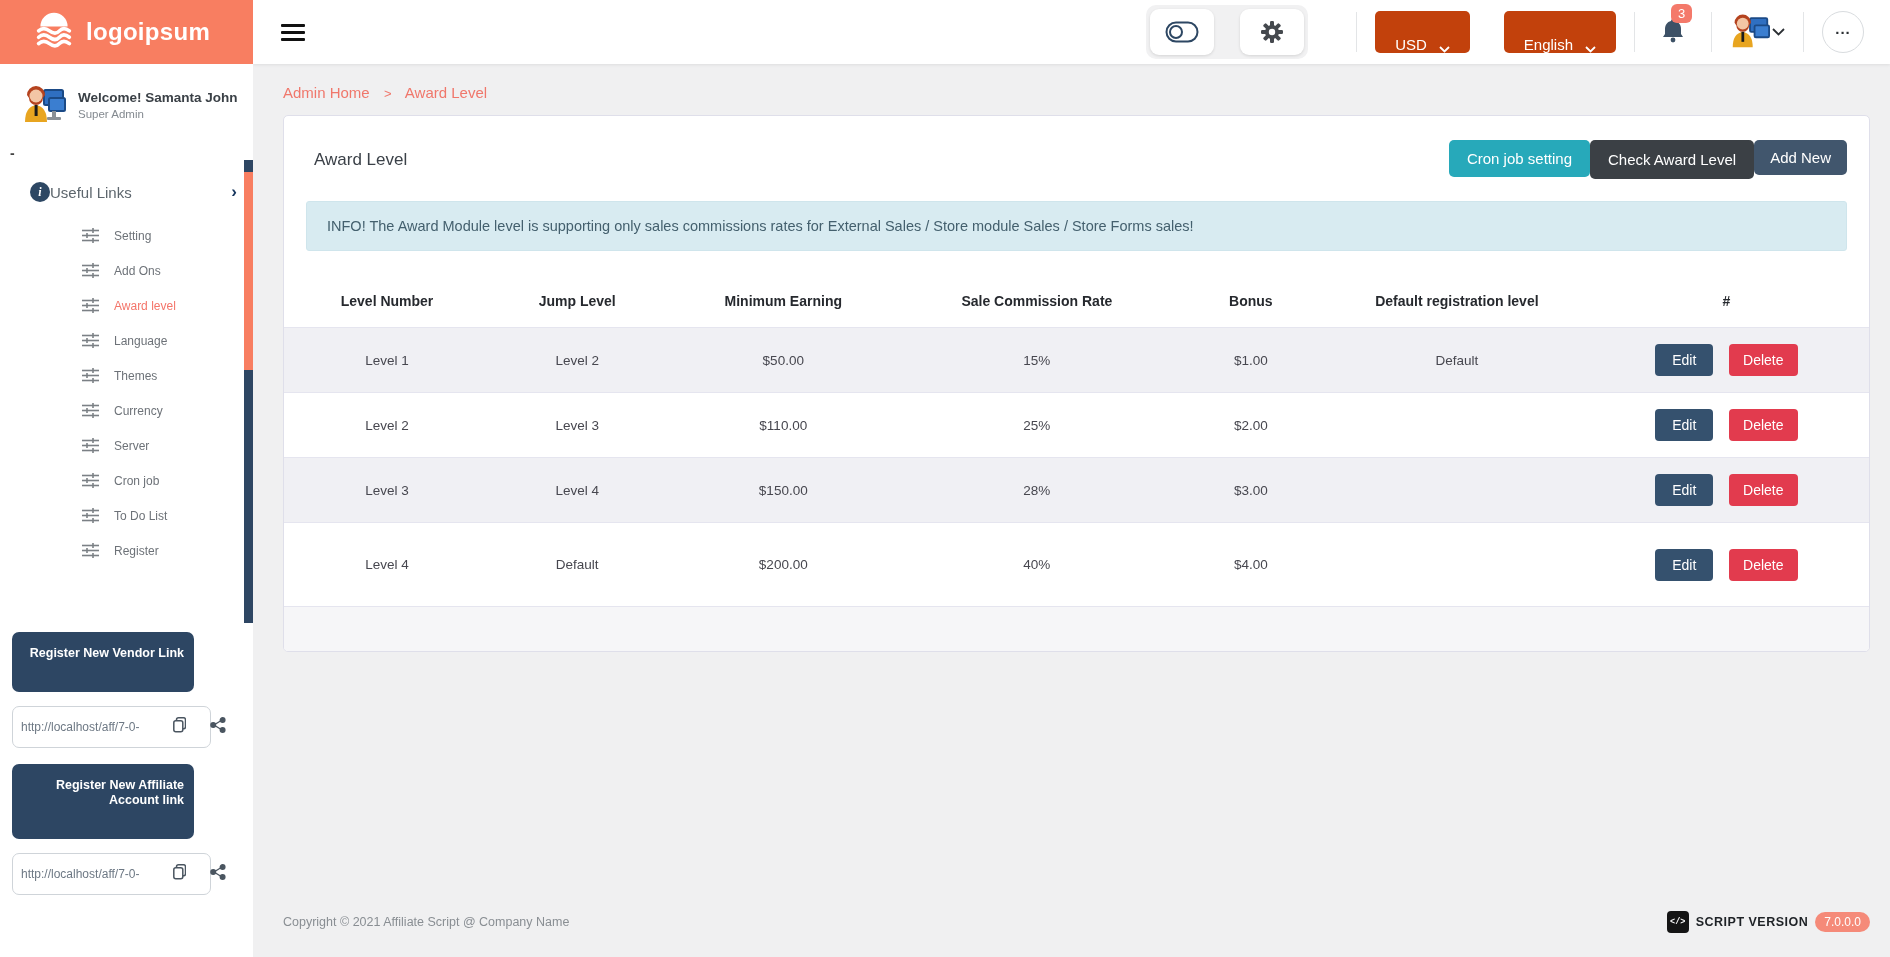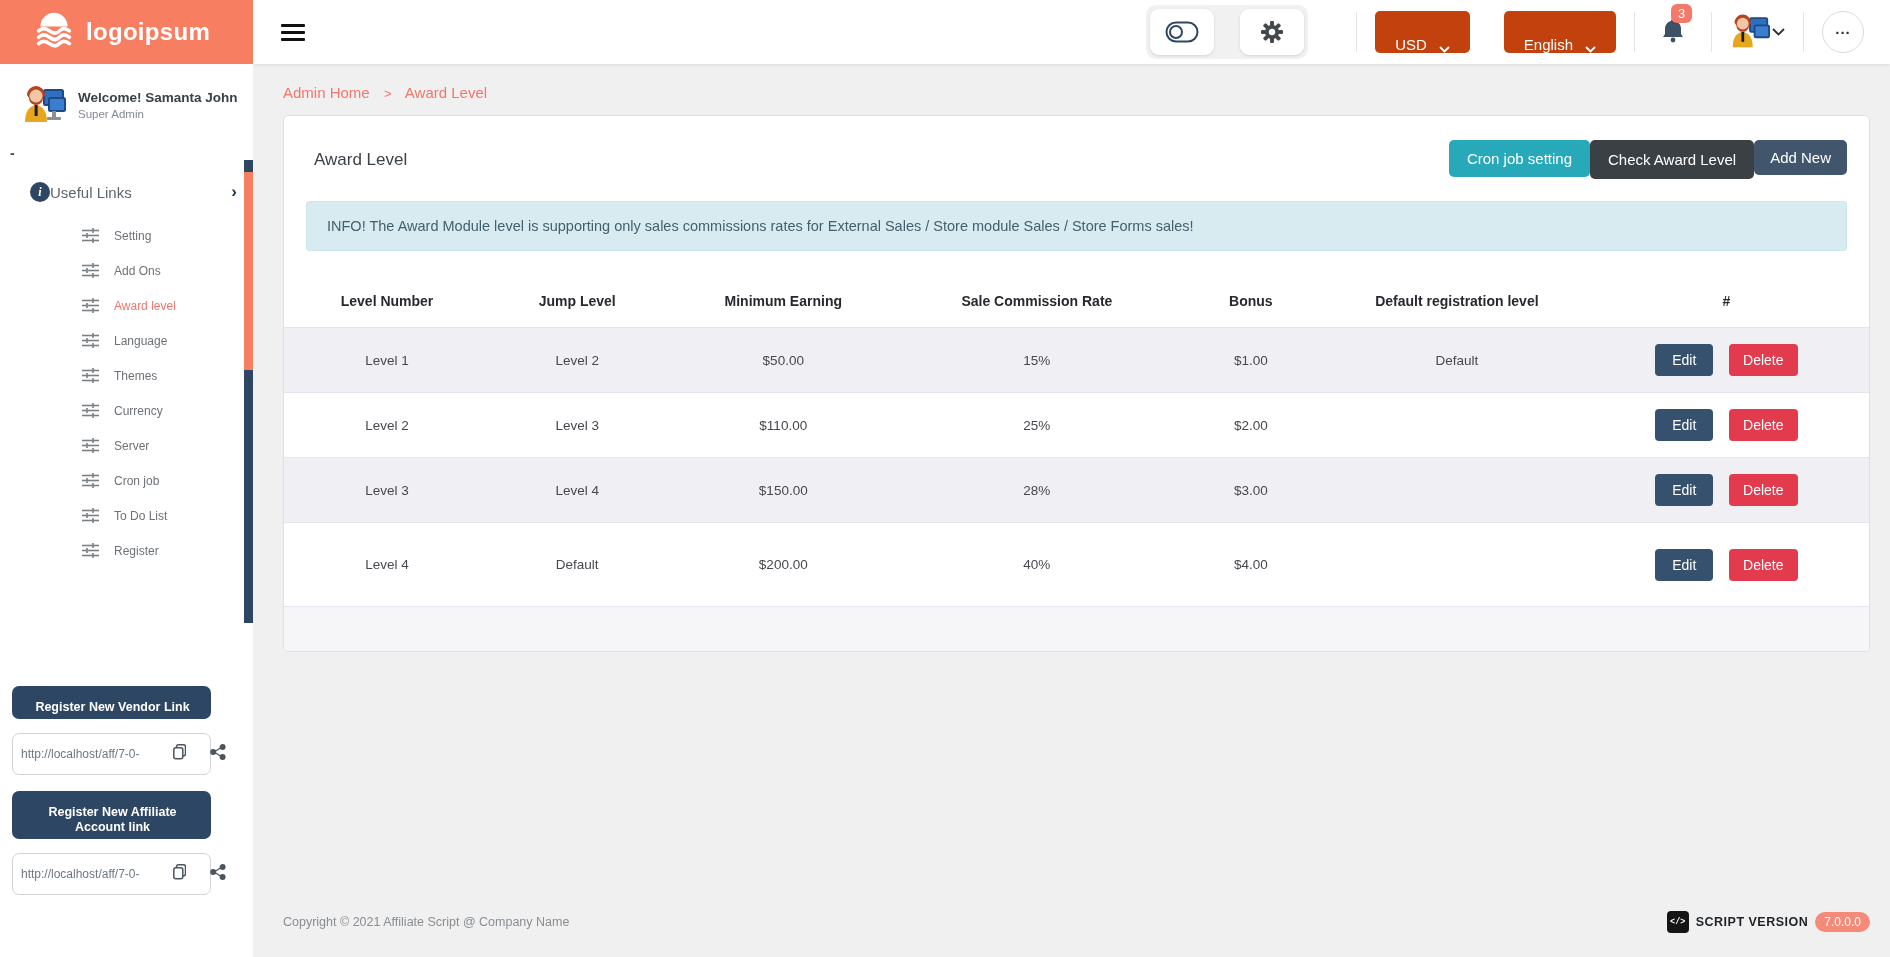--- a/index.html
+++ b/index.html
@@ -17,21 +17,21 @@
   .useful-links { display:flex; align-items:center; padding:26px 16px 8px 30px; cursor:pointer; }
   .useful-links .label { font-size:15px; color:#5d666d; flex:1; }
   .info-circle { width:20px; height:20px; border-radius:50%; background:#2d4763; color:#fff; font-size:12px; font-weight:bold; font-style:italic; display:flex; align-items:center; justify-content:center; font-family:"Liberation Serif", serif; }
   .chev-right { color:#17375e; font-size:17px; font-weight:bold; }
   .menu { margin-top:8px; }
   .menu-item { display:flex; align-items:center; gap:15px; padding:10px 0 10px 82px; cursor:pointer; }
   .menu-item .mlabel { font-size:12px; color:#6d7278;text-align:center; }
   .menu-item.active .mlabel { color:#f4756a; }
   .slider-icon { flex:0 0 auto; display:inline-flex; }
   .sidebar-bottom { position:absolute; left:12px; right:42px; bottom:62px; width:199px; }
-  .reg-btn { display:block; width:199px; background:#2d4663; color:#fff; font-size:12.5px; font-weight:bold; border:none; border-radius:7px; text-align:center; padding:14px 10px 3px 12px; margin-top:16px; cursor:pointer; line-height:1.25; }
+  .reg-btn { display:block; width:182px; background:#2d4663; color:#fff; font-size:12.5px; font-weight:bold; border:none; border-radius:7px; text-align:right; padding:14px 10px 30px 12px; margin-top:16px; cursor:pointer; line-height:1.25; }
   .url-box { display:flex; align-items:center; width:199px; border:1px solid #cfd4d9; border-radius:7px; background:#fff; margin-top:14px; padding:10px 10px 10px 8px; gap:24px; }
   .url-box input { border:none; outline:none; width:128px; font-size:12px; color:#6d7884; font-family:"Liberation Sans", sans-serif; background:transparent; }
   .scroll-strip { position:absolute; right:0; top:160px; width:9px; height:463px; background:#2e4663; }
   .scroll-strip .thumb { position:absolute; left:0; top:12px; width:9px; height:198px; background:#f87e61; }
 
   
   .topbar { position:absolute; left:253px; top:0; right:0; height:64px; background:#fff; box-shadow:0 1px 3px rgba(0,0,0,0.08); display:flex; align-items:center; z-index:4; }
   .hamburger { margin-left:28px; width:24px; cursor:pointer; }
   .hamburger span { display:block; height:3px; background:#111; margin:4px 0; border-radius:1px; }
   .topbar-spacer { flex:1; }

